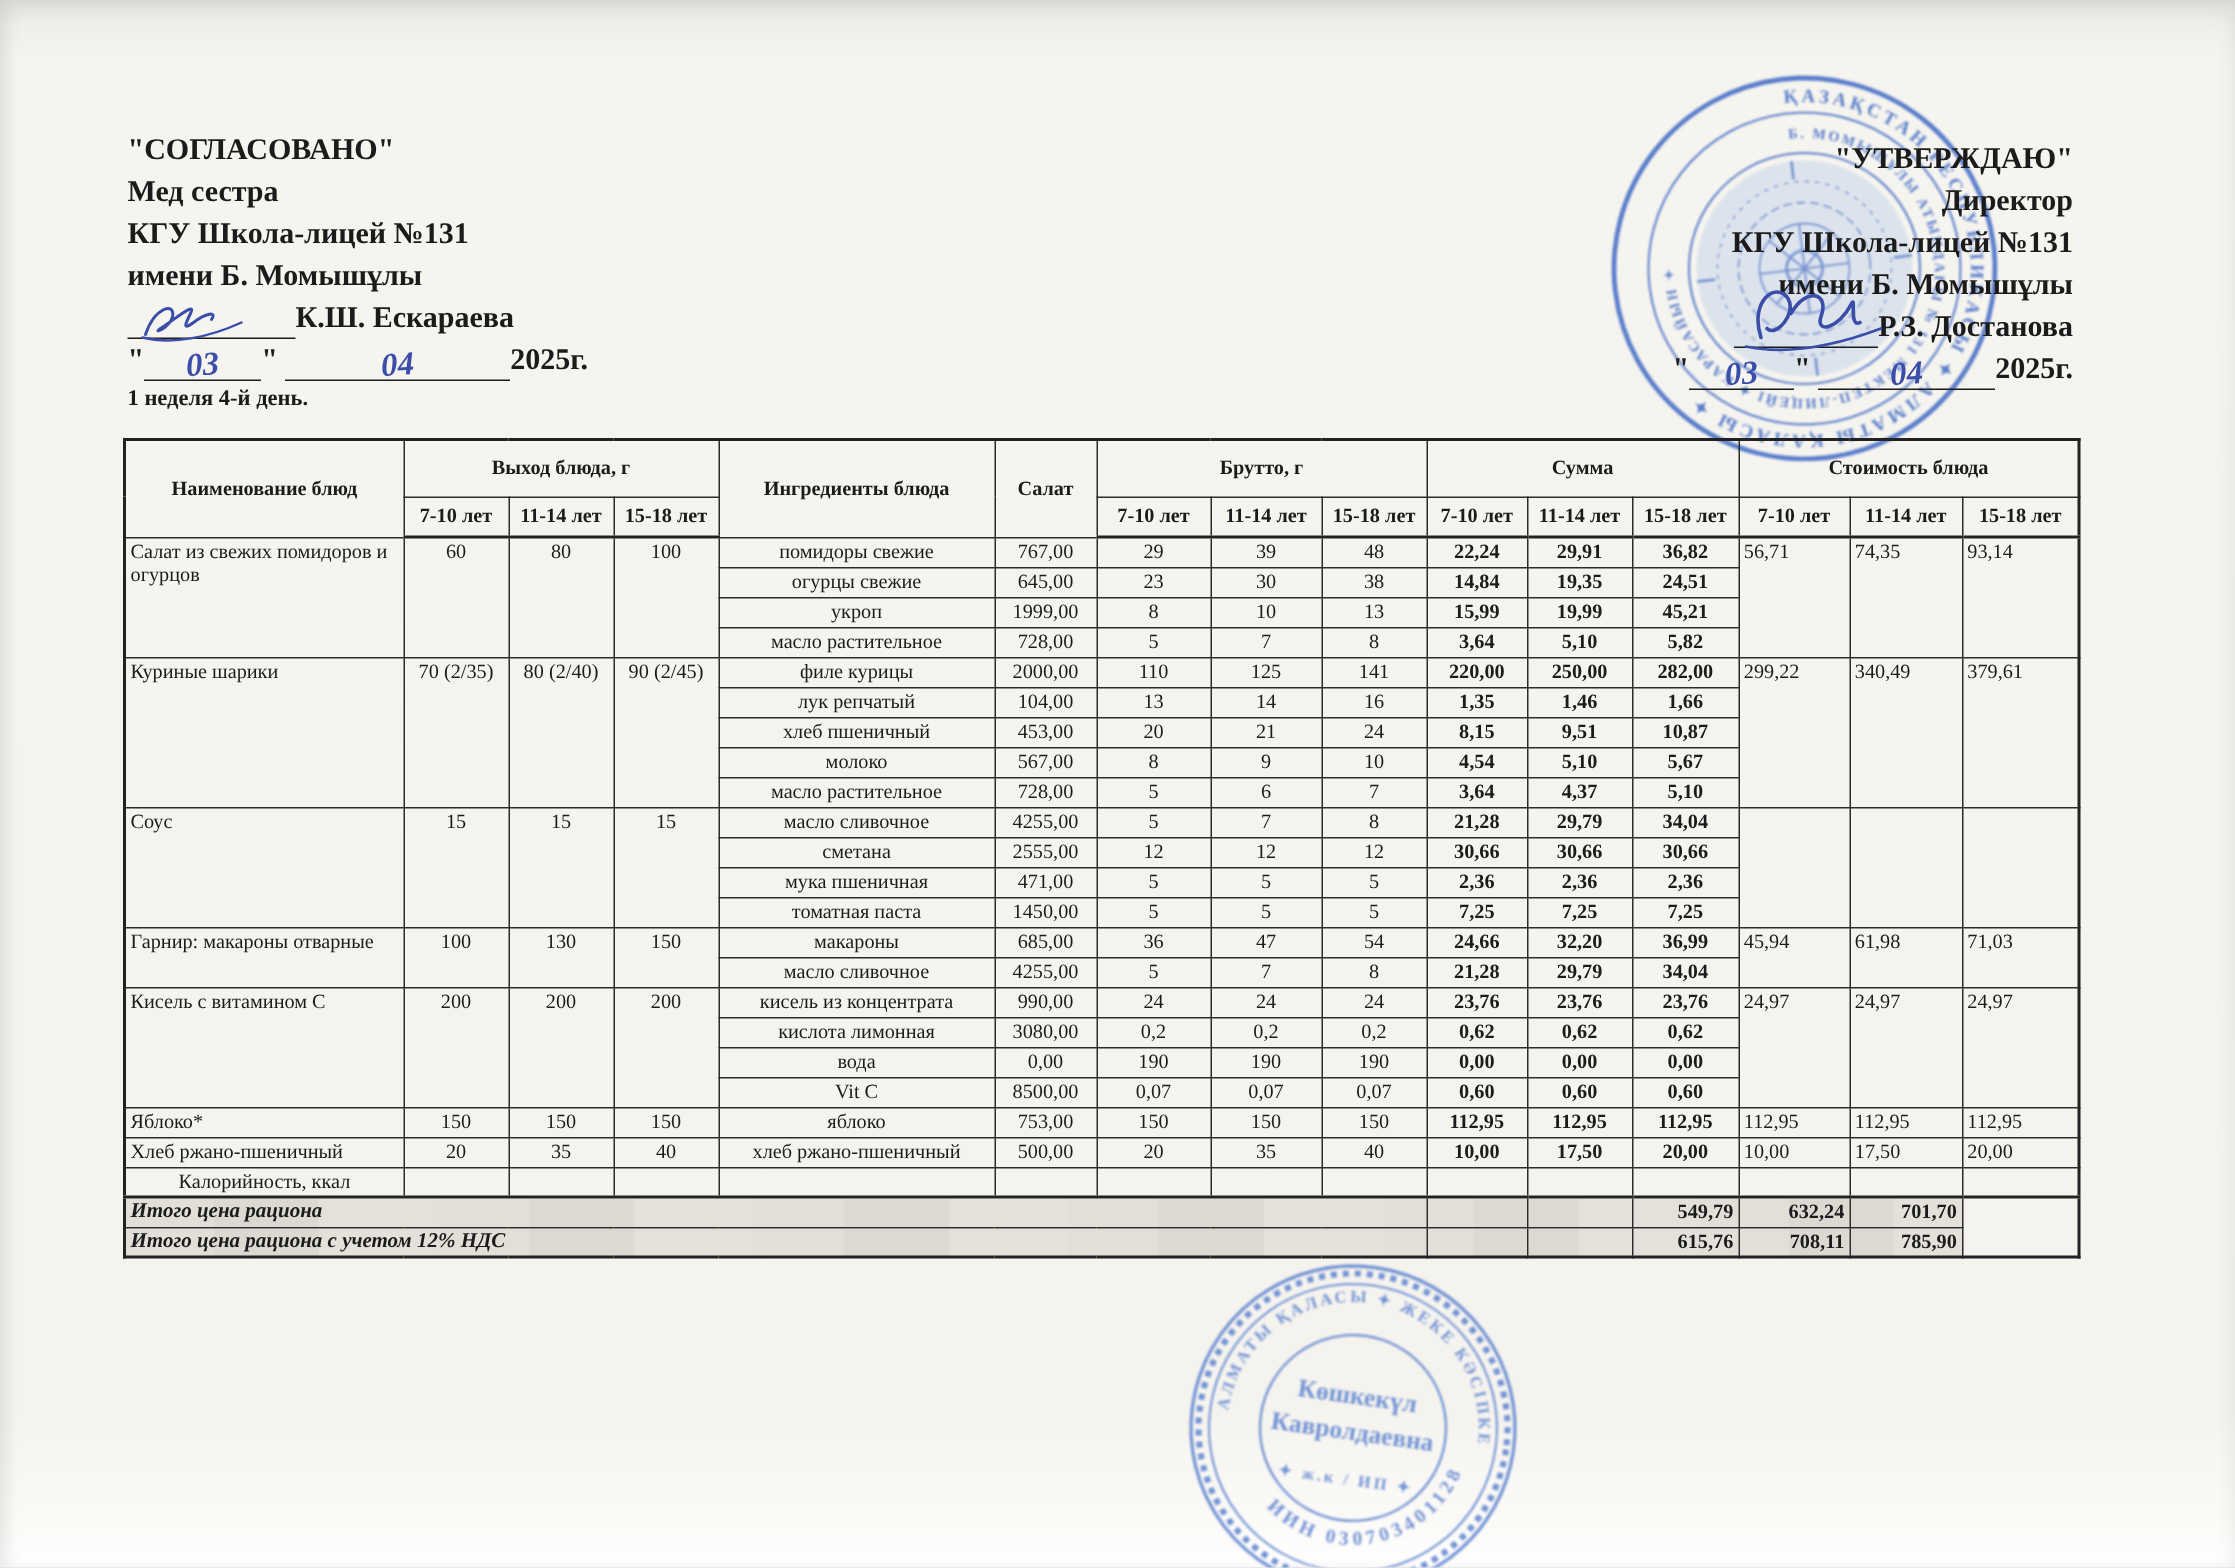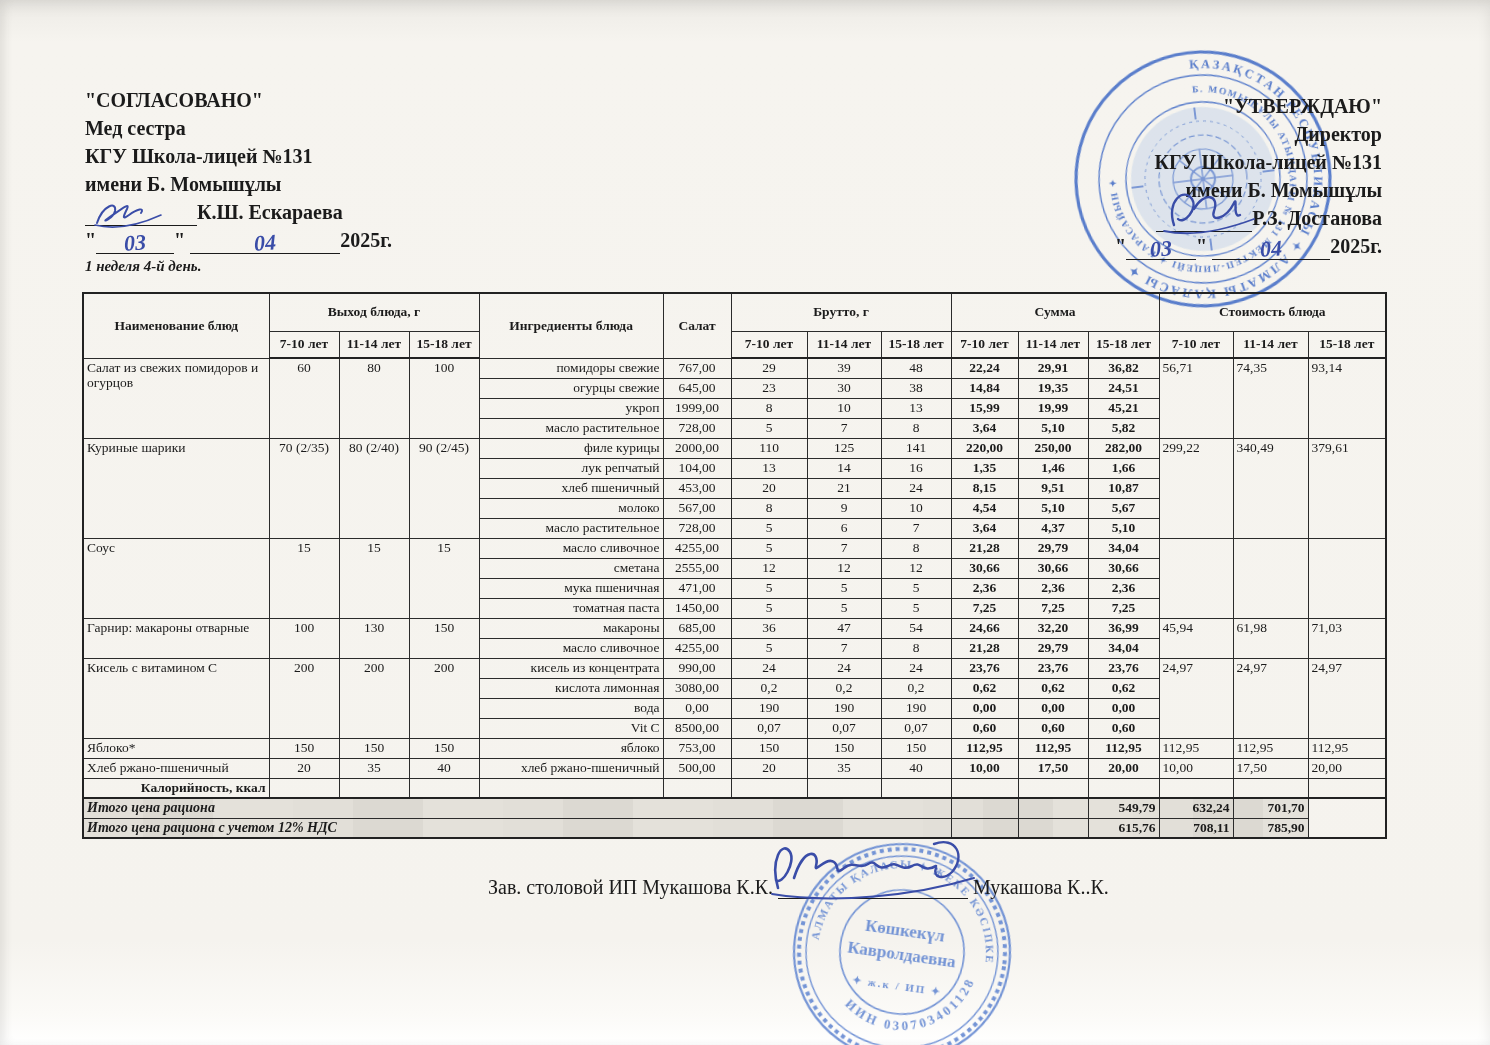--- a/index.html
+++ b/index.html
@@ -19,21 +19,21 @@
   .hdr{position:absolute;font-size:20px;font-weight:bold;line-height:28px;white-space:nowrap;z-index:3;}
   .hdr-left{left:85px;top:86px;text-align:left;}
   .hdr-right{right:108px;top:92px;text-align:right;}
   .uline{display:inline-block;border-bottom:1.6px solid #1b1b1b;position:relative;vertical-align:bottom;}
   .hand{
     font-family:"Liberation Serif", serif;font-style:italic;font-weight:bold;
     color:#3a4da8;font-size:22px;position:absolute;left:50%;bottom:-4px;transform:translateX(-50%) rotate(-4deg);
   }
   .sig-holder{position:relative;display:inline-block;vertical-align:bottom;}
   .sig-holder svg{position:absolute;left:6px;bottom:-6px;overflow:visible;}
-  .week-label{position:absolute;left:85px;top:258px;font-size:15px;font-weight:bold;z-index:3;font-style:italic;}
+  .week-label{position:absolute;left:85px;top:258px;font-size:15px;font-weight:bold;z-index:3;}
   
   .stamp{position:absolute;z-index:2;opacity:.92;}
   .stamp-top{left:1072px;top:48px;transform:rotate(-7deg);}
   .stamp-bottom{left:788px;top:838px;transform:rotate(8deg);opacity:.95;}
   
   table.menu{
     position:absolute;left:82px;top:292px;z-index:3;
     border-collapse:collapse;table-layout:fixed;width:1303px;
     font-size:13.5px;background:transparent;
   }
@@ -42,27 +42,27 @@
     padding:1px 3px;
     overflow:hidden;
   }
   table.menu{border:2px solid #222;}
   table.menu thead th{font-weight:bold;vertical-align:middle;line-height:1.15;}
   table.menu thead tr:first-child{height:38px;}
   table.menu thead tr:last-child{height:27px;font-family:Liberation Serif, serif;}
   table.menu thead tr:last-child th{border-bottom:2px solid #222;}
   table.menu tbody tr{height:20px;}
   td.c-name{ text-align:left;vertical-align:top;line-height:1.18;padding-left:4px;}
-  td.c-ing { text-align:right;vertical-align:middle;padding-left:4px;white-space:nowrap;}
+  td.c-ing { text-align:center;vertical-align:middle;padding-left:4px;white-space:nowrap;}
   td.c-num { text-align:center;vertical-align:middle;white-space:nowrap;}
   td.c-sum { font-weight:bold;}
   td.c-out { text-align:center;vertical-align:top;padding-top:2px;white-space:nowrap;}
   td.c-cost{ text-align:left;vertical-align:top;padding-top:2px;white-space:nowrap;}
   tr.cal-row td{border-bottom:2px solid #222;}
-  td.cal-label{font-weight:bold;text-align:right;padding-left:4px;}
+  td.cal-label{font-weight:normal;text-align:center;padding-left:4px;}
   tr.total-row{background:
       repeating-linear-gradient(90deg, #e2dfd8 0 60px, #dcd9d2 60px 130px, #e4e1da 130px 210px); margin-left: 16px;}
   tr.total-row td{border-color:#2b2b2b;}
   td.total-label{font-weight:bold;font-style:italic;text-align:left;padding-left:4px;font-size:14px;}
   td.total-val{font-weight:bold;text-align:right;padding-right:4px;}
   
   .footer-line{position:absolute;left:488px;top:876px;font-size:20px;z-index:3;white-space:nowrap;}
   .footer-sig{display:inline-block;width:190px;border-bottom:1.8px solid #1b1b1b;position:relative;vertical-align:bottom;}
   .footer-sig svg{position:absolute;left:-14px;bottom:-10px;overflow:visible;}
   .pen{stroke:#3a4da8;fill:none;stroke-linecap:round;stroke-linejoin:round;}
@@ -499,26 +499,14 @@
       </text>
       <text font-family="Liberation Serif, serif" font-size="13" font-weight="bold" fill="#6d8fd4" letter-spacing="3">
         <textPath href="#bsBottom" startOffset="28%">ИИН 030703401128</textPath>
       </text>
       <text x="114" y="98" text-anchor="middle" font-family="Liberation Serif, serif" font-size="17" font-weight="bold" fill="#6d8fd4">Көшкекүл</text>
       <text x="114" y="122" text-anchor="middle" font-family="Liberation Serif, serif" font-size="17" font-weight="bold" fill="#6d8fd4">Кавролдаевна</text>
       <text x="114" y="152" text-anchor="middle" font-family="Liberation Serif, serif" font-size="11" font-weight="bold" fill="#6d8fd4" letter-spacing="2">✦ ж.к / ИП ✦</text>
     </g>
   </svg>
 
-  <div class="footer-line">
-    <span>Зав. столовой ИП Мукашова К.К.</span>
-    <span class="footer-sig">
-      <svg class="pen" width="220" height="78" viewBox="0 0 220 78">
-        <path class="pen" stroke-width="2.6" d="M14,58 C6,30 18,10 26,22 C32,32 18,56 12,50"></path>
-        <path class="pen" stroke-width="2.6" d="M30,48 C40,16 56,20 52,36 C50,44 62,26 70,32 C76,36 70,46 80,38 C90,30 96,40 104,34 C112,28 112,42 124,36 C134,30 136,42 148,36 C158,30 158,44 172,36"></path>
-        <path class="pen" stroke-width="2.4" d="M170,14 C192,6 202,26 188,42 C180,50 168,48 172,38"></path>
-        <path class="pen" stroke-width="2" d="M8,64 C70,74 150,66 210,48"></path>
-      </svg>
-    </span>
-    <span>Мукашова К..К.</span>
-  </div>
 
 </div>
 
 </body></html>

